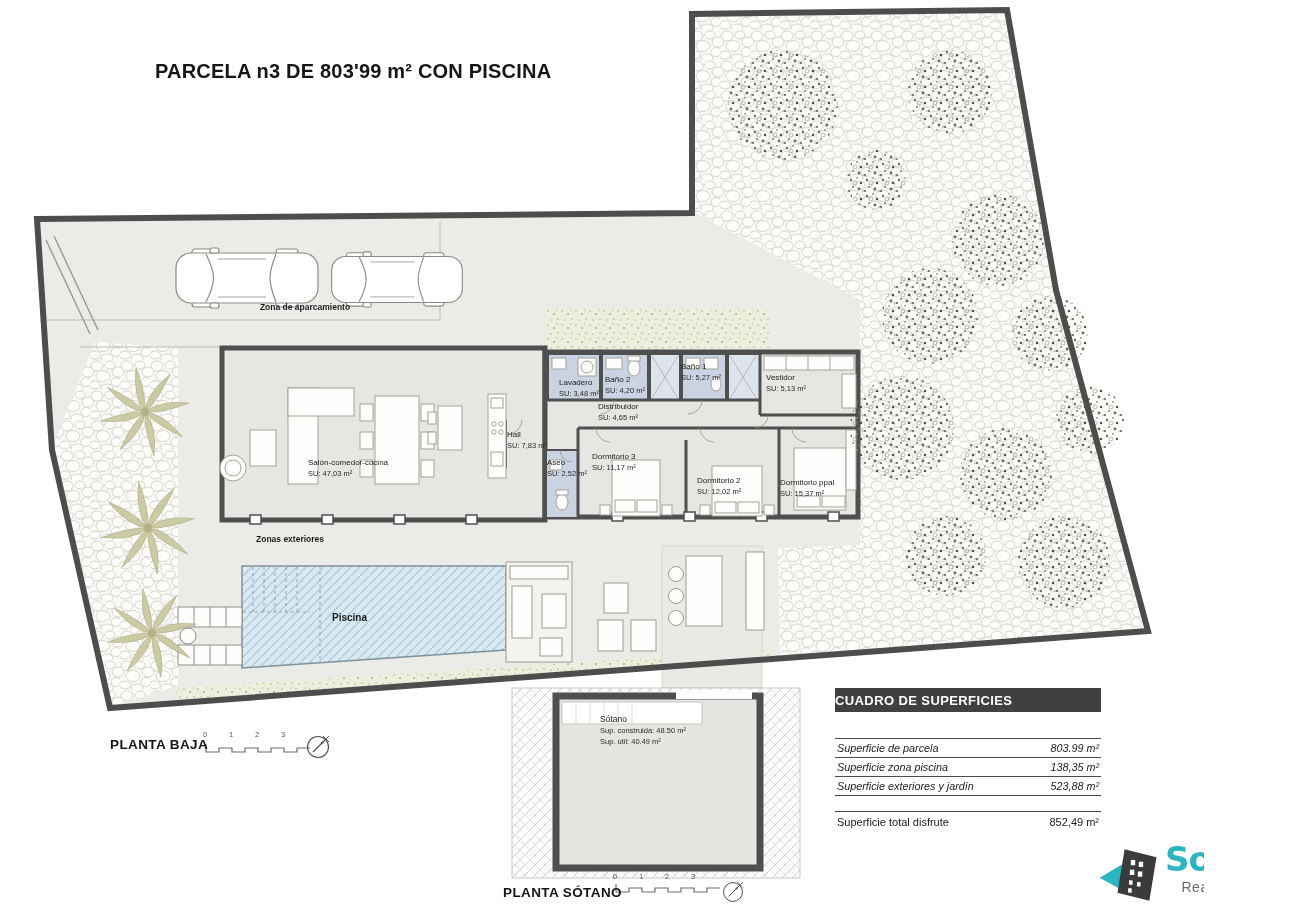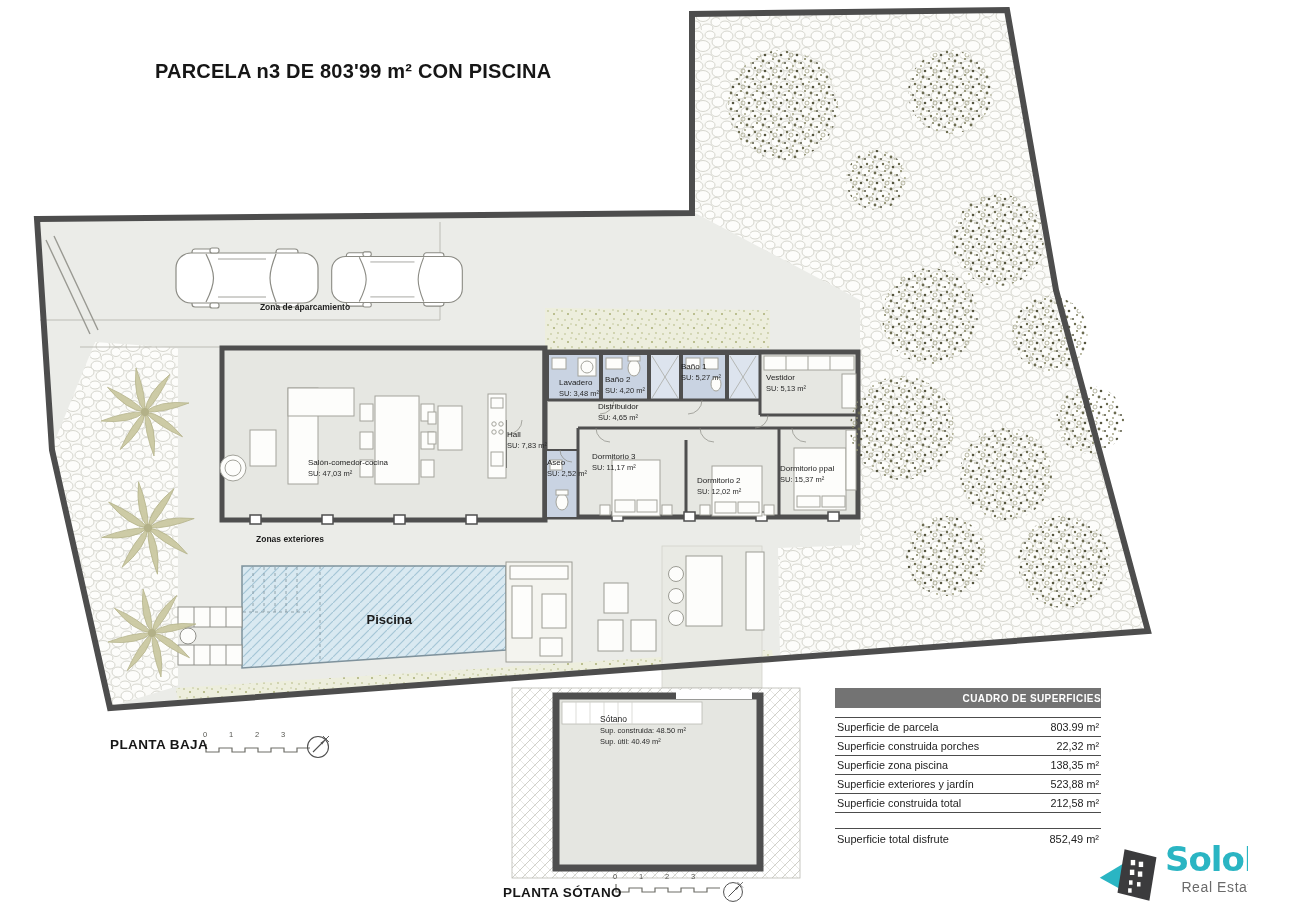--- a/index.html
+++ b/index.html
@@ -1,33 +1,33 @@
 <!DOCTYPE html>
 <html><head>
 <meta charset="utf-8">
 <style>
   html,body{margin:0;padding:0;background:#fff;}
-  .page{position:relative;width:1204px;height:919px;background:#ffffff;font-family:"Liberation Sans",sans-serif;overflow:hidden;padding-left:44px;}
+  .page{position:relative;width:1204px;height:919px;background:#ffffff;font-family:"Liberation Sans",sans-serif;overflow:hidden;}
   .plan-svg{position:absolute;left:0;top:0;}
   .lbl{position:absolute;color:#1c1c1c;white-space:nowrap;}
   .title{position:absolute;left:155px;top:60px;margin:0;font-size:20px;font-weight:bold;letter-spacing:.2px;color:#161616;}
   .room-label{position:absolute;white-space:nowrap;}
   .room-label .rn{display:block;font-weight:normal;font-size:8px;line-height:1.35;color:#1c1c1c;}
   .room-label .rs{display:block;font-size:7.5px;line-height:1.2;color:#2a2a2a;}
   .area-label{font-size:8.5px;font-weight:bold;color:#1c1c1c;}
-  .pool-label{font-size:13px;font-weight:bold;color:#1c1c1c;text-align:right;width:80px;}
+  .pool-label{font-size:10px;font-weight:bold;color:#1c1c1c;text-align:left;width:80px;}
   .floor-label{font-size:13.5px;font-weight:bold;letter-spacing:.4px;color:#161616;}
   .scale-ticks{position:absolute;font-size:7.5px;color:#55554f;}
   .scale-ticks span{display:inline-block;width:26px;}
   .basement-block{position:absolute;left:600px;top:714px;}
   .basement-block .b1{display:block;font-weight:normal;font-size:8.5px;line-height:1.4;color:#1c1c1c;}
   .basement-block .b2{display:block;font-size:7.5px;line-height:1.45;color:#2a2a2a;}
   .surface-table{position:absolute;left:835px;top:688px;width:266px;}
-  .table-header{background:#737373;color:#fff;text-align:right;font-weight:bold;font-size:10px;padding:5px 0 4px 0;letter-spacing:.4px;}
-  .table-rows{margin-top:9px;border-top:1px solid #4c4c4c;}
+  .table-header{background:#404040;color:#fff;text-align:left;font-weight:bold;font-size:13px;padding:5px 0 4px 0;letter-spacing:.4px;}
+  .table-rows{margin-top:26px;border-top:1px solid #4c4c4c;font-style:italic;}
   .trow{display:flex;justify-content:space-between;align-items:baseline;border-bottom:1px solid #4c4c4c;padding:3px 2px;font-size:10.8px;color:#222222;}
   .trow .tval{white-space:nowrap;padding-left:6px;}
   .total-row{display:flex;justify-content:space-between;align-items:baseline;margin-top:15px;border-top:1px solid #4c4c4c;padding:4px 2px;font-size:11px;color:#222222;gap:36px;}
   .total-row .tval{white-space:nowrap;}
   .logo{position:absolute;left:1098px;top:842px;display:flex;align-items:flex-start;}
   .logo-icon{margin-right:5px;}
   .logo-name{font-family:"DejaVu Sans",sans-serif;font-size:34px;font-weight:bold;color:#2ab5c3;line-height:1.05;letter-spacing:-1px;}
   .logo-tag{font-size:14px;color:#6a6a6a;text-align:right;letter-spacing:.6px;margin-top:1px;}
 </style>
 </head>
@@ -345,21 +345,21 @@
     <span class="rs">SU: 2,52 m²</span>
   </div>
   <div class="room-label" style="left:592px;top:452px">
     <span class="rn">Dormitorio 3</span>
     <span class="rs">SU: 11,17 m²</span>
   </div>
   <div class="room-label" style="left:697px;top:476px">
     <span class="rn">Dormitorio 2</span>
     <span class="rs">SU: 12,02 m²</span>
   </div>
-  <div class="room-label" style="left:780px;top:464px">
+  <div class="room-label" style="left:780px;top:478px">
     <span class="rn">Dormitorio ppal</span>
     <span class="rs">SU: 15,37 m²</span>
   </div>
 
   <div class="basement-block">
     <span class="b1">Sótano</span>
     <span class="b2">Sup. construida: 48.50 m²</span>
     <span class="b2">Sup. útil: 40.49 m²</span>
   </div>
 
@@ -370,34 +370,26 @@
   <div class="scale-ticks" style="left:613px;top:872px;"><span>0</span><span>1</span><span>2</span><span>3</span></div>
 
   <div class="surface-table">
     <div class="table-header">CUADRO DE SUPERFICIES</div>
     <div class="table-rows">
         <div class="trow">
           <span>Superficie de parcela</span>
           <span class="tval">803.99 m²</span>
         </div>
         <div class="trow">
-          <span>Superficie construida porches</span>
-          <span class="tval">22,32 m²</span>
-        </div>
-        <div class="trow">
           <span>Superficie zona piscina</span>
           <span class="tval">138,35 m²</span>
         </div>
         <div class="trow">
           <span>Superficie exteriores y jardín</span>
           <span class="tval">523,88 m²</span>
-        </div>
-        <div class="trow">
-          <span>Superficie construida total</span>
-          <span class="tval">212,58 m²</span>
         </div>
       </div>
     <div class="total-row">
       <span>Superficie total disfrute</span>
       <span class="tval">852,49 m²</span>
     </div>
   </div>
 
   <div class="logo">
     <svg class="logo-icon" width="62" height="66" viewBox="0 0 70 70">

